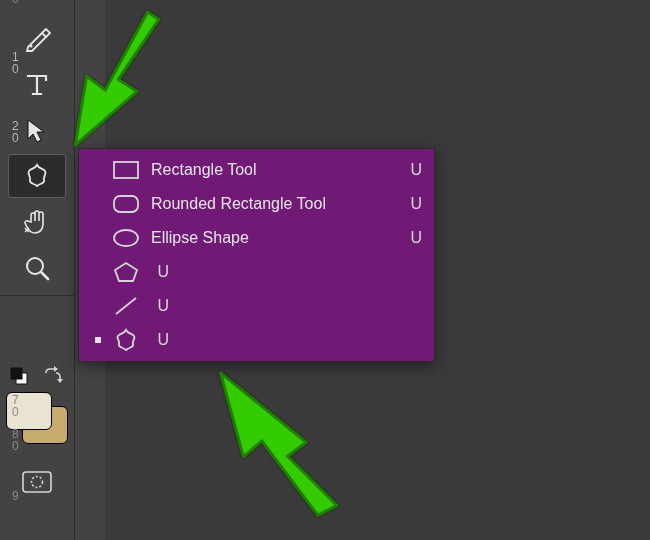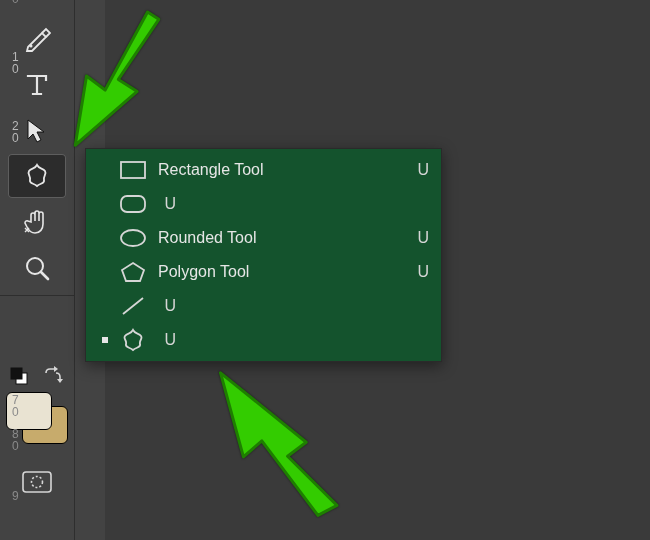--- a/index.html
+++ b/index.html
@@ -14,21 +14,21 @@
   .tool-cell{position:absolute;left:8px;width:58px;height:44px;display:flex;align-items:center;justify-content:center;border-radius:4px}
   .tool-cell.selected{background:#2c2c2c;box-shadow:inset 0 0 0 1px #5e5e5e}
   .tool-cell.left{left:4px;width:30px;height:32px}
   .tool-cell.right{left:36px;width:34px;height:32px}
   .tool-icon{display:flex;align-items:center;justify-content:center}
   .swatches{position:absolute;left:6px;top:396px;width:62px;height:46px}
   .swatch{position:absolute;width:44px;height:36px;border:1px solid #000;border-radius:6px}
   .swatch.bg{left:16px;top:10px;background:#c7ab6c}
   .swatch.fg{left:0;top:-4px;background:#e9e3d2}
   .divider{position:absolute;left:0;width:74px;height:1px;background:#2e2e2e}
-  .flyout{position:absolute;left:85px;top:148px;width:355px;background:#14532d;border:1px solid #2a2a2a;box-shadow:0 4px 14px rgba(0,0,0,.45);padding:4px 0}
+  .flyout{position:absolute;left:78px;top:148px;width:355px;background:#701a75;border:1px solid #2a2a2a;box-shadow:0 4px 14px rgba(0,0,0,.45);padding:4px 0}
   .fly-row{display:flex;align-items:center;height:34px;padding:0 12px;color:#e6e6e6;font-size:16px}
   .fly-mark{width:14px;display:flex;align-items:center;justify-content:center;margin-right:6px}
   .fly-mark .dot{width:6px;height:6px;background:#e6e6e6}
   .fly-icon{width:30px;height:22px;display:flex;align-items:center;justify-content:center;margin-right:10px}
   .fly-label{flex:1}
   .fly-short{width:18px;text-align:right;color:#d6d6d6}
   .arrow{position:absolute;filter:drop-shadow(0 0 1px rgba(0,0,0,.55))}
   svg{display:block}
 </style>
 </head>
@@ -127,40 +127,40 @@
         <span class="fly-label">Rectangle Tool</span>
         <span class="fly-short">U</span>
       </div>
       <div class="fly-row">
         <span class="fly-mark"></span>
         <span class="fly-icon">
           <svg width="28" height="20" viewBox="0 0 28 20">
             <rect x="2" y="2" width="24" height="16" rx="6" fill="none" stroke="#d6d6d6" stroke-width="1.8"></rect>
           </svg>
         </span>
+        <span class="fly-label">Rounded Rectangle Tool</span>
         <span class="fly-short">U</span>
       </div>
       <div class="fly-row">
         <span class="fly-mark"></span>
         <span class="fly-icon">
           <svg width="28" height="20" viewBox="0 0 28 20">
             <ellipse cx="14" cy="10" rx="12" ry="8" fill="none" stroke="#d6d6d6" stroke-width="1.8"></ellipse>
           </svg>
         </span>
-        <span class="fly-label">Rounded Tool</span>
+        <span class="fly-label">Ellipse Shape</span>
         <span class="fly-short">U</span>
       </div>
       <div class="fly-row">
         <span class="fly-mark"></span>
         <span class="fly-icon">
           <svg width="26" height="22" viewBox="0 0 26 22">
             <polygon points="13,2 24,9 20,20 6,20 2,9" fill="none" stroke="#d6d6d6" stroke-width="1.8"></polygon>
           </svg>
         </span>
-        <span class="fly-label">Polygon Tool</span>
         <span class="fly-short">U</span>
       </div>
       <div class="fly-row">
         <span class="fly-mark"></span>
         <span class="fly-icon">
           <svg width="26" height="22" viewBox="0 0 26 22">
             <line x1="3" y1="19" x2="23" y2="3" stroke="#d6d6d6" stroke-width="1.8"></line>
           </svg>
         </span>
         <span class="fly-short">U</span>

